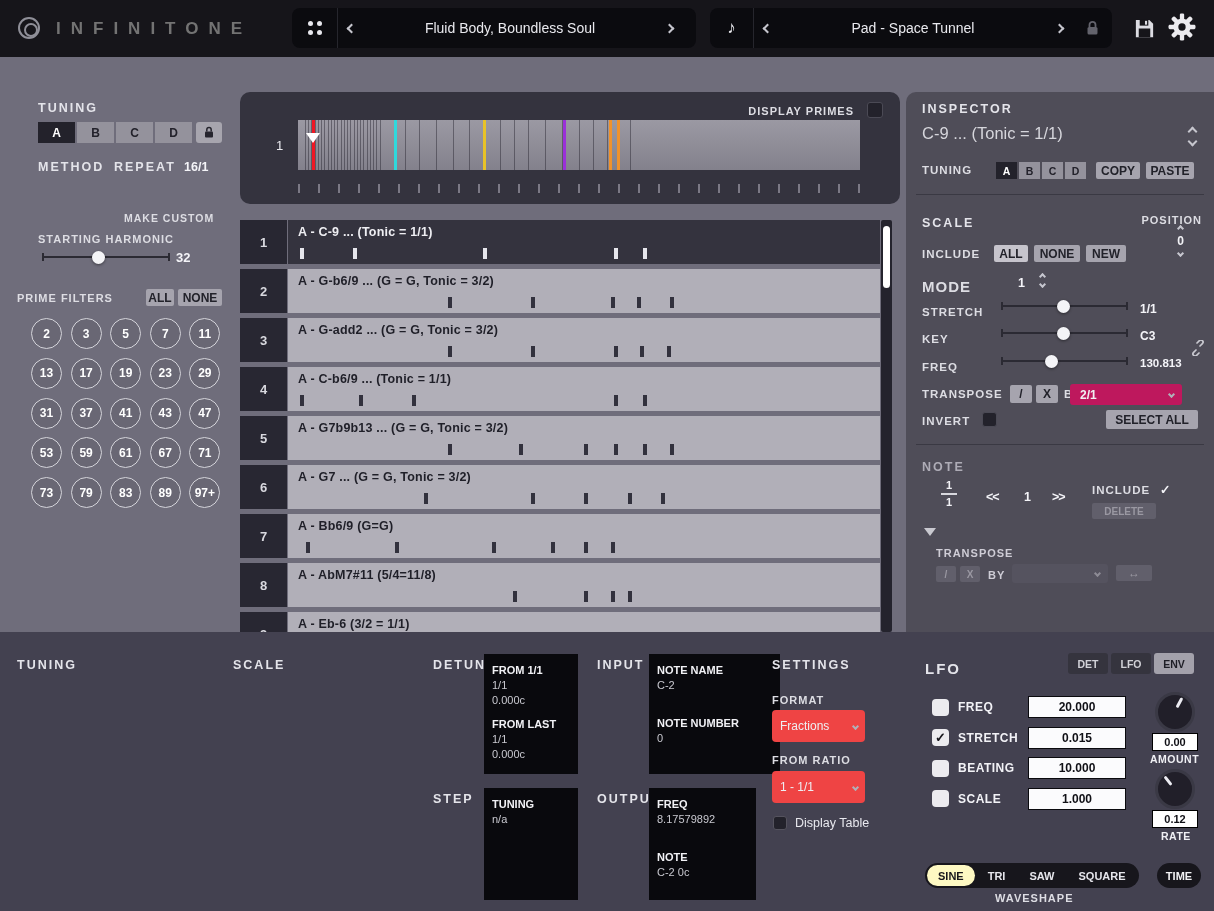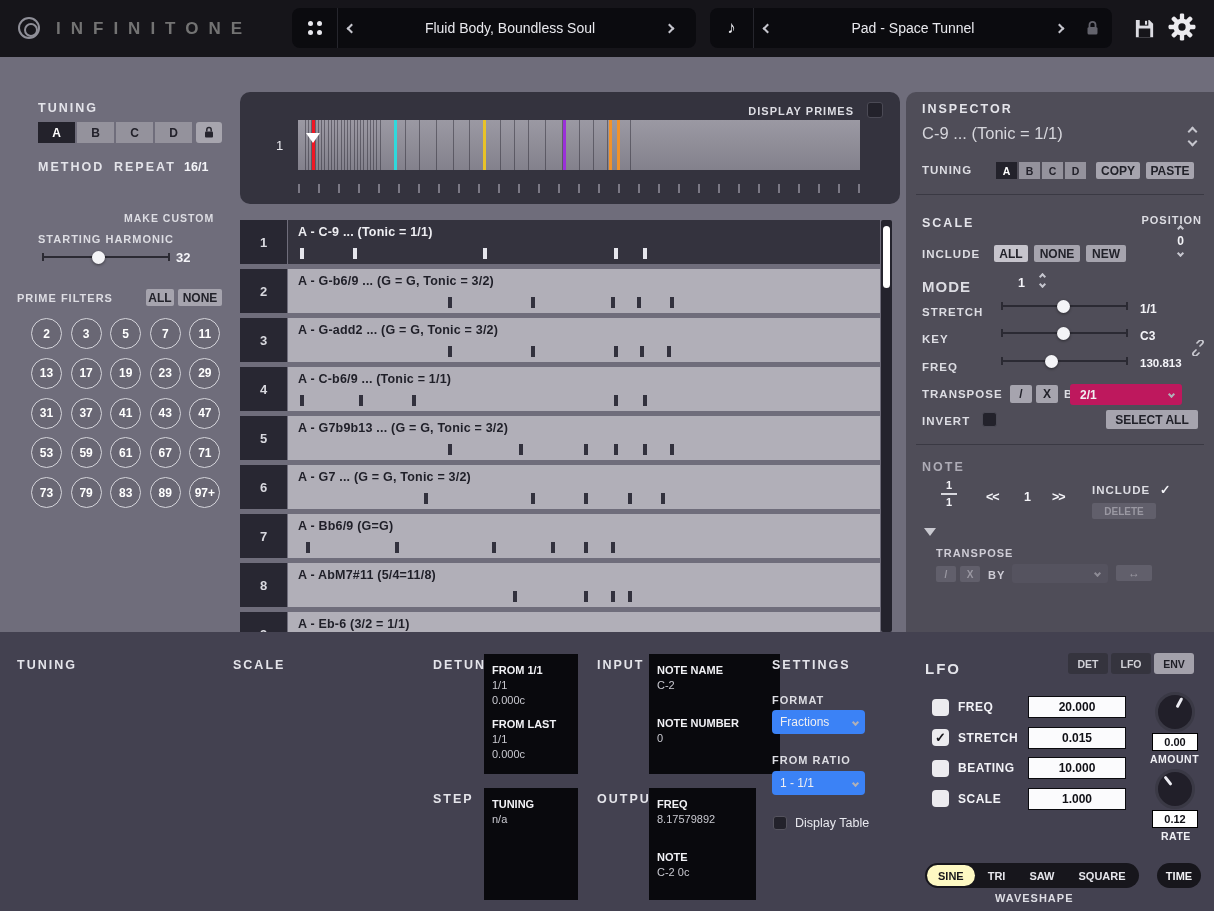--- a/index.html
+++ b/index.html
@@ -81,21 +81,21 @@
   .frac{position:absolute;display:flex;flex-direction:column;align-items:center;width:18px}
   .frac span{color:#f2f2f6;font-weight:bold;font-size:11px;line-height:11px}
   .frac .bar{width:16px;height:2px;background:#d8d8de;margin:2px 0}
   .gbtn{position:absolute;display:flex;align-items:center;justify-content:center;background:#615f6b;color:#9a98a2;font-weight:bold;font-size:10px;border-radius:2px;cursor:pointer}
 
   
   #bottom{position:absolute;left:0;top:632px;width:1214px;height:279px;background:#434150}
   .bbox{position:absolute;background:#09090d;padding:10px 8px;color:#c9c9d0;font-size:11px}
   .bbox .h{color:#f1f1f5;font-weight:bold;font-size:11px}
   .bbox .v{margin-top:3px}
-  .sdd{position:absolute;width:93px;height:24px;background:#3b82f6;border-radius:4px;display:flex;align-items:center;cursor:pointer}
+  .sdd{position:absolute;width:93px;height:32px;background:#ef4444;border-radius:4px;display:flex;align-items:center;cursor:pointer}
   .sdd .txt{flex:1;color:#eeeef2;font-size:12px;padding-left:8px}
   .sdd .chev{margin-right:7px;border-color:#b0b0b8}
 
   
   .lfo-tab{width:40px;height:21px;display:flex;align-items:center;justify-content:center;font-weight:bold;font-size:10.5px;border-radius:3px;cursor:pointer;background:#35343e;color:#d2d2d8}
   .lfo-tab.env{background:#a3a1ab;color:#1e1e26}
   #lfo-params{position:absolute;left:932px;top:692px}
   .lfo-row{display:flex;align-items:center;height:30.5px}
   .lfo-check{width:17px;height:17px;border-radius:4px;background:#ecebef;color:#17161c;font-weight:bold;font-size:13px;display:flex;align-items:center;justify-content:center;cursor:pointer;flex:none}
   .lfo-label{width:70px;margin-left:9px;color:#f2f2f6;font-weight:bold;font-size:12px;letter-spacing:.5px}

